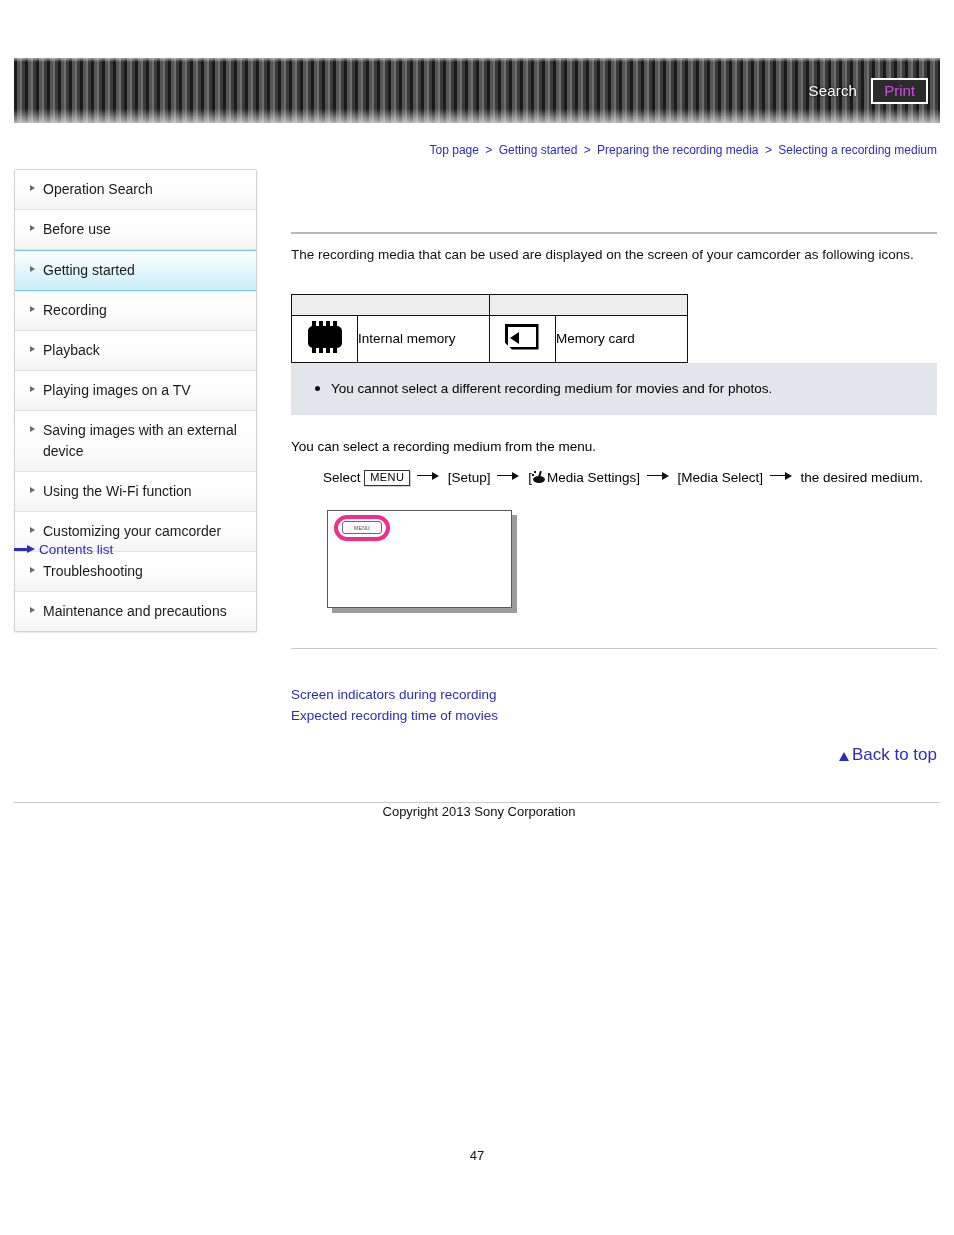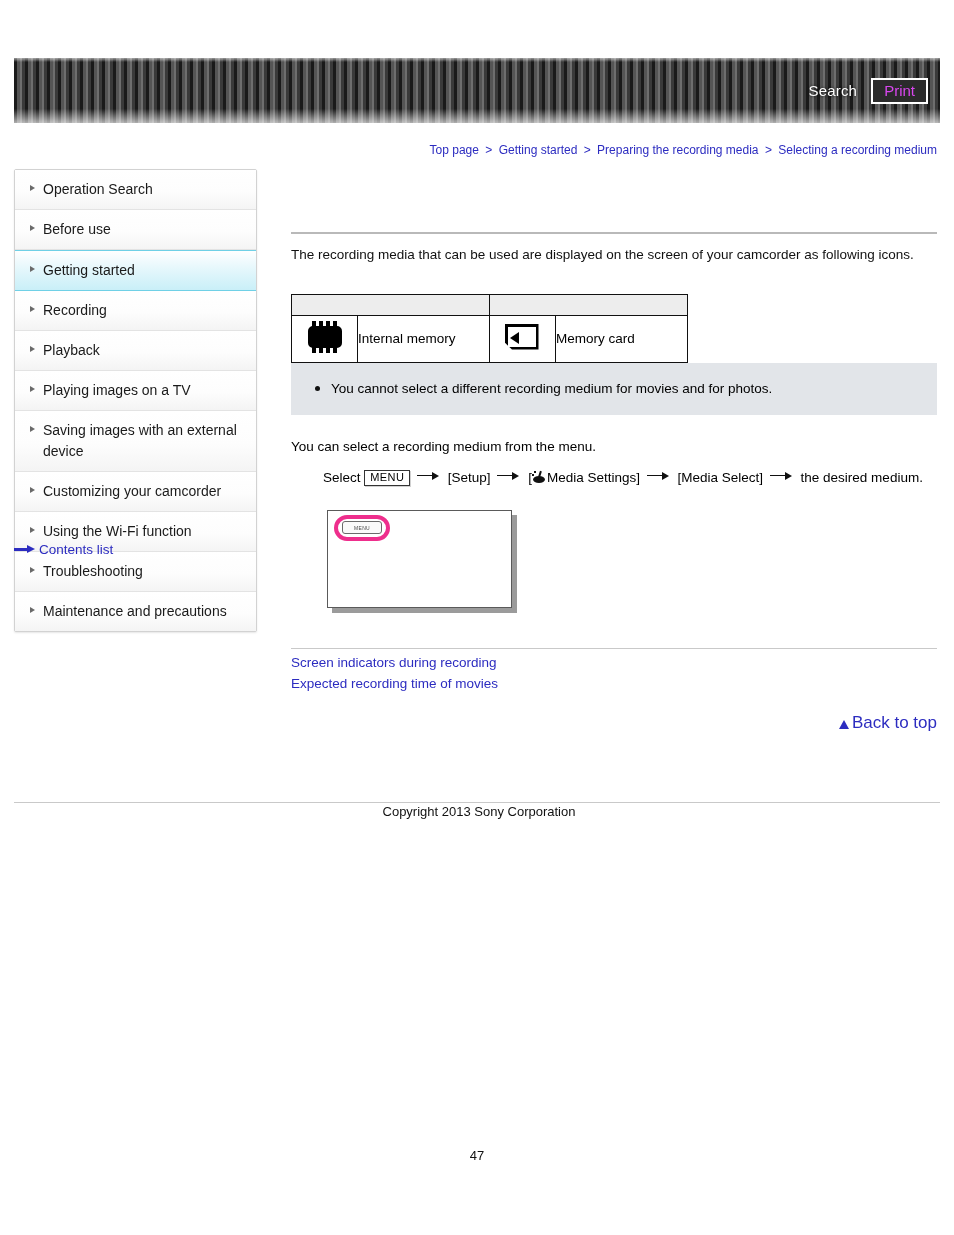--- a/index.html
+++ b/index.html
@@ -407,21 +407,21 @@
     line-height: 12px;
   }
 
   
   .rule-bottom {
     height: 0;
     border-top: 1px solid #c9c9c9;
     margin-top: 35px;
   }
   .related-links {
-    margin-top: 4px;
+    margin-top: 36px;
   }
   .related-links a {
     display: block;
     color: #2c2cc0;
     font-size: 13.5px;
     line-height: 1.55;
     text-decoration: none;
   }
   .back-to-top-row {
     margin-top: 18px;
@@ -515,25 +515,25 @@
   <div class="nav-item">
     <span class="nav-bullet"></span>
     <span>Playing images on a TV</span>
   </div>
   <div class="nav-item">
     <span class="nav-bullet"></span>
     <span>Saving images with an external device</span>
   </div>
   <div class="nav-item">
     <span class="nav-bullet"></span>
+    <span>Using the Wi-Fi function</span>
+  </div>
+  <div class="nav-item">
+    <span class="nav-bullet"></span>
     <span>Customizing your camcorder</span>
-  </div>
-  <div class="nav-item">
-    <span class="nav-bullet"></span>
-    <span>Using the Wi-Fi function</span>
   </div>
   <div class="nav-item">
     <span class="nav-bullet"></span>
     <span>Troubleshooting</span>
   </div>
   <div class="nav-item">
     <span class="nav-bullet"></span>
     <span>Maintenance and precautions</span>
   </div>
 </div>

